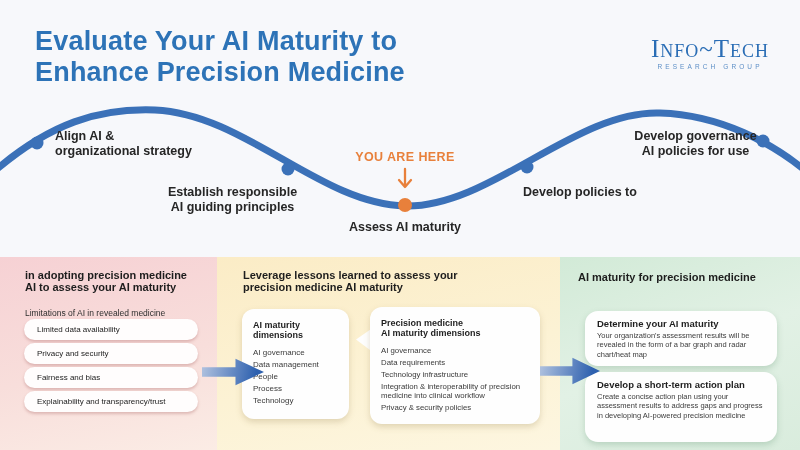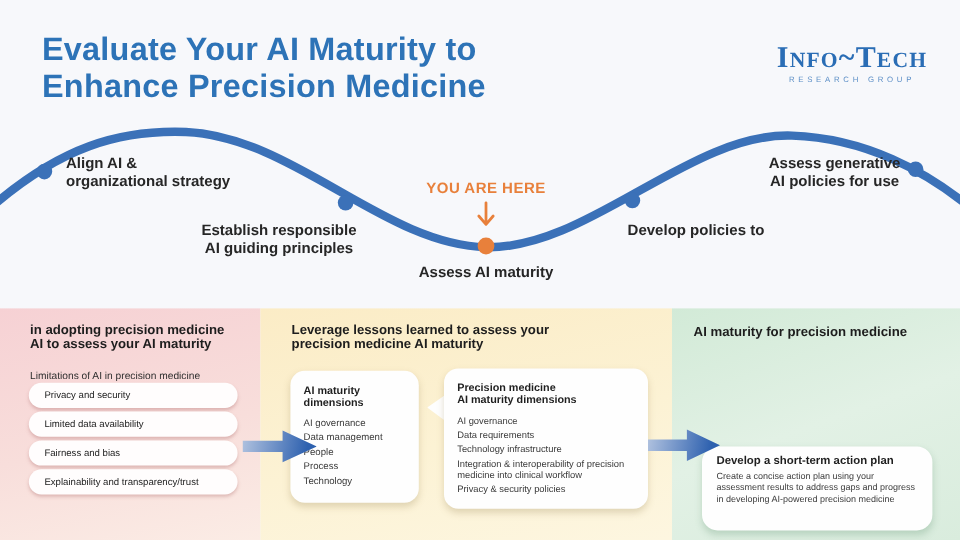--- a/index.html
+++ b/index.html
@@ -8,21 +8,21 @@
     position:relative; width:800px; height:450px; overflow:hidden;
     background:#f7f8fb;
     font-family:"Liberation Sans", sans-serif;
   }
 
   
   .title { position:absolute; left:35px; top:26px; font-size:27px; font-weight:700;
            line-height:31px; color:#2d73b7; letter-spacing:.2px; }
   .logo { position:absolute; left:636px; top:36px; width:148px; text-align:center; }
   .logo-main { font-family:"Liberation Serif", serif; font-variant:small-caps;
-               font-size:25px; font-weight:700; color:#2a6db5; letter-spacing:1px; line-height:26px; }
+               font-size:25px; font-weight:400; color:#2a6db5; letter-spacing:1px; line-height:26px; }
   .logo-sub { font-size:6.5px; letter-spacing:3.1px; color:#5d8fc7; margin-top:1px; }
 
   
   .wave { position:absolute; left:0; top:0; pointer-events:none; }
   .wave path { fill:none; stroke:#3b71b8; stroke-width:7; stroke-linecap:round; }
   .wave .dot { fill:#3b71b8; }
   .wave .dot-current { fill:#e8803b; }
 
   .wlabel { position:absolute; font-size:12.5px; font-weight:700; line-height:15px; color:#262626; }
   .m0 { left:55px;  top:129px; text-align:left; }
@@ -109,36 +109,36 @@
   <svg class="down-arrow" width="16" height="28" viewBox="0 0 16 28">
     <path d="M8 2 V 19 M2 13 L8 20 L14 13" fill="none" stroke="#e8803b" stroke-width="2.3" stroke-linecap="round" stroke-linejoin="round"></path>
   </svg>
   <div class="wlabel m2">
     <div>Assess AI maturity</div>
   </div>
   <div class="wlabel m3">
     <div>Develop policies to</div>
   </div>
   <div class="wlabel m4">
-    <div>Assess generative</div>
+    <div>Develop governance</div>
     <div>AI policies for use</div>
   </div>
 
   <div class="panel panel-pink">
     <div class="panel-heading pink-heading">
       <div>in adopting precision medicine</div>
       <div>AI to assess your AI maturity</div>
     </div>
-    <div class="pink-sub">Limitations of AI in precision medicine</div>
+    <div class="pink-sub">Limitations of AI in revealed medicine</div>
     <div class="pills">
       <div class="pill">
-          <span>Privacy and security</span>
+          <span>Limited data availability</span>
         </div>
       <div class="pill">
-          <span>Limited data availability</span>
+          <span>Privacy and security</span>
         </div>
       <div class="pill">
           <span>Fairness and bias</span>
         </div>
       <div class="pill">
           <span>Explainability and transparency/trust</span>
         </div>
     </div>
   </div>
 
@@ -173,20 +173,24 @@
         <li>Integration &amp; interoperability of precision medicine into clinical workflow</li>
         <li>Privacy &amp; security policies</li>
       </ul>
     </div>
   </div>
 
   <div class="panel panel-green">
     <div class="panel-heading green-heading">
       <div>AI maturity for precision medicine</div>
     </div>
+    <div class="gcard gcard-1">
+      <div class="gcard-title">Determine your AI maturity</div>
+      <div class="gcard-body">Your organization's assessment results will be revealed in the form of a bar graph and radar chart/heat map</div>
+    </div>
     <div class="gcard gcard-2">
       <div class="gcard-title">Develop a short-term action plan</div>
       <div class="gcard-body">Create a concise action plan using your assessment results to address gaps and progress in developing AI-powered precision medicine</div>
     </div>
   </div>
 
   <div class="flow-arrow flow-arrow-1"></div>
   <div class="flow-arrow flow-arrow-2"></div>
 
 </div>

